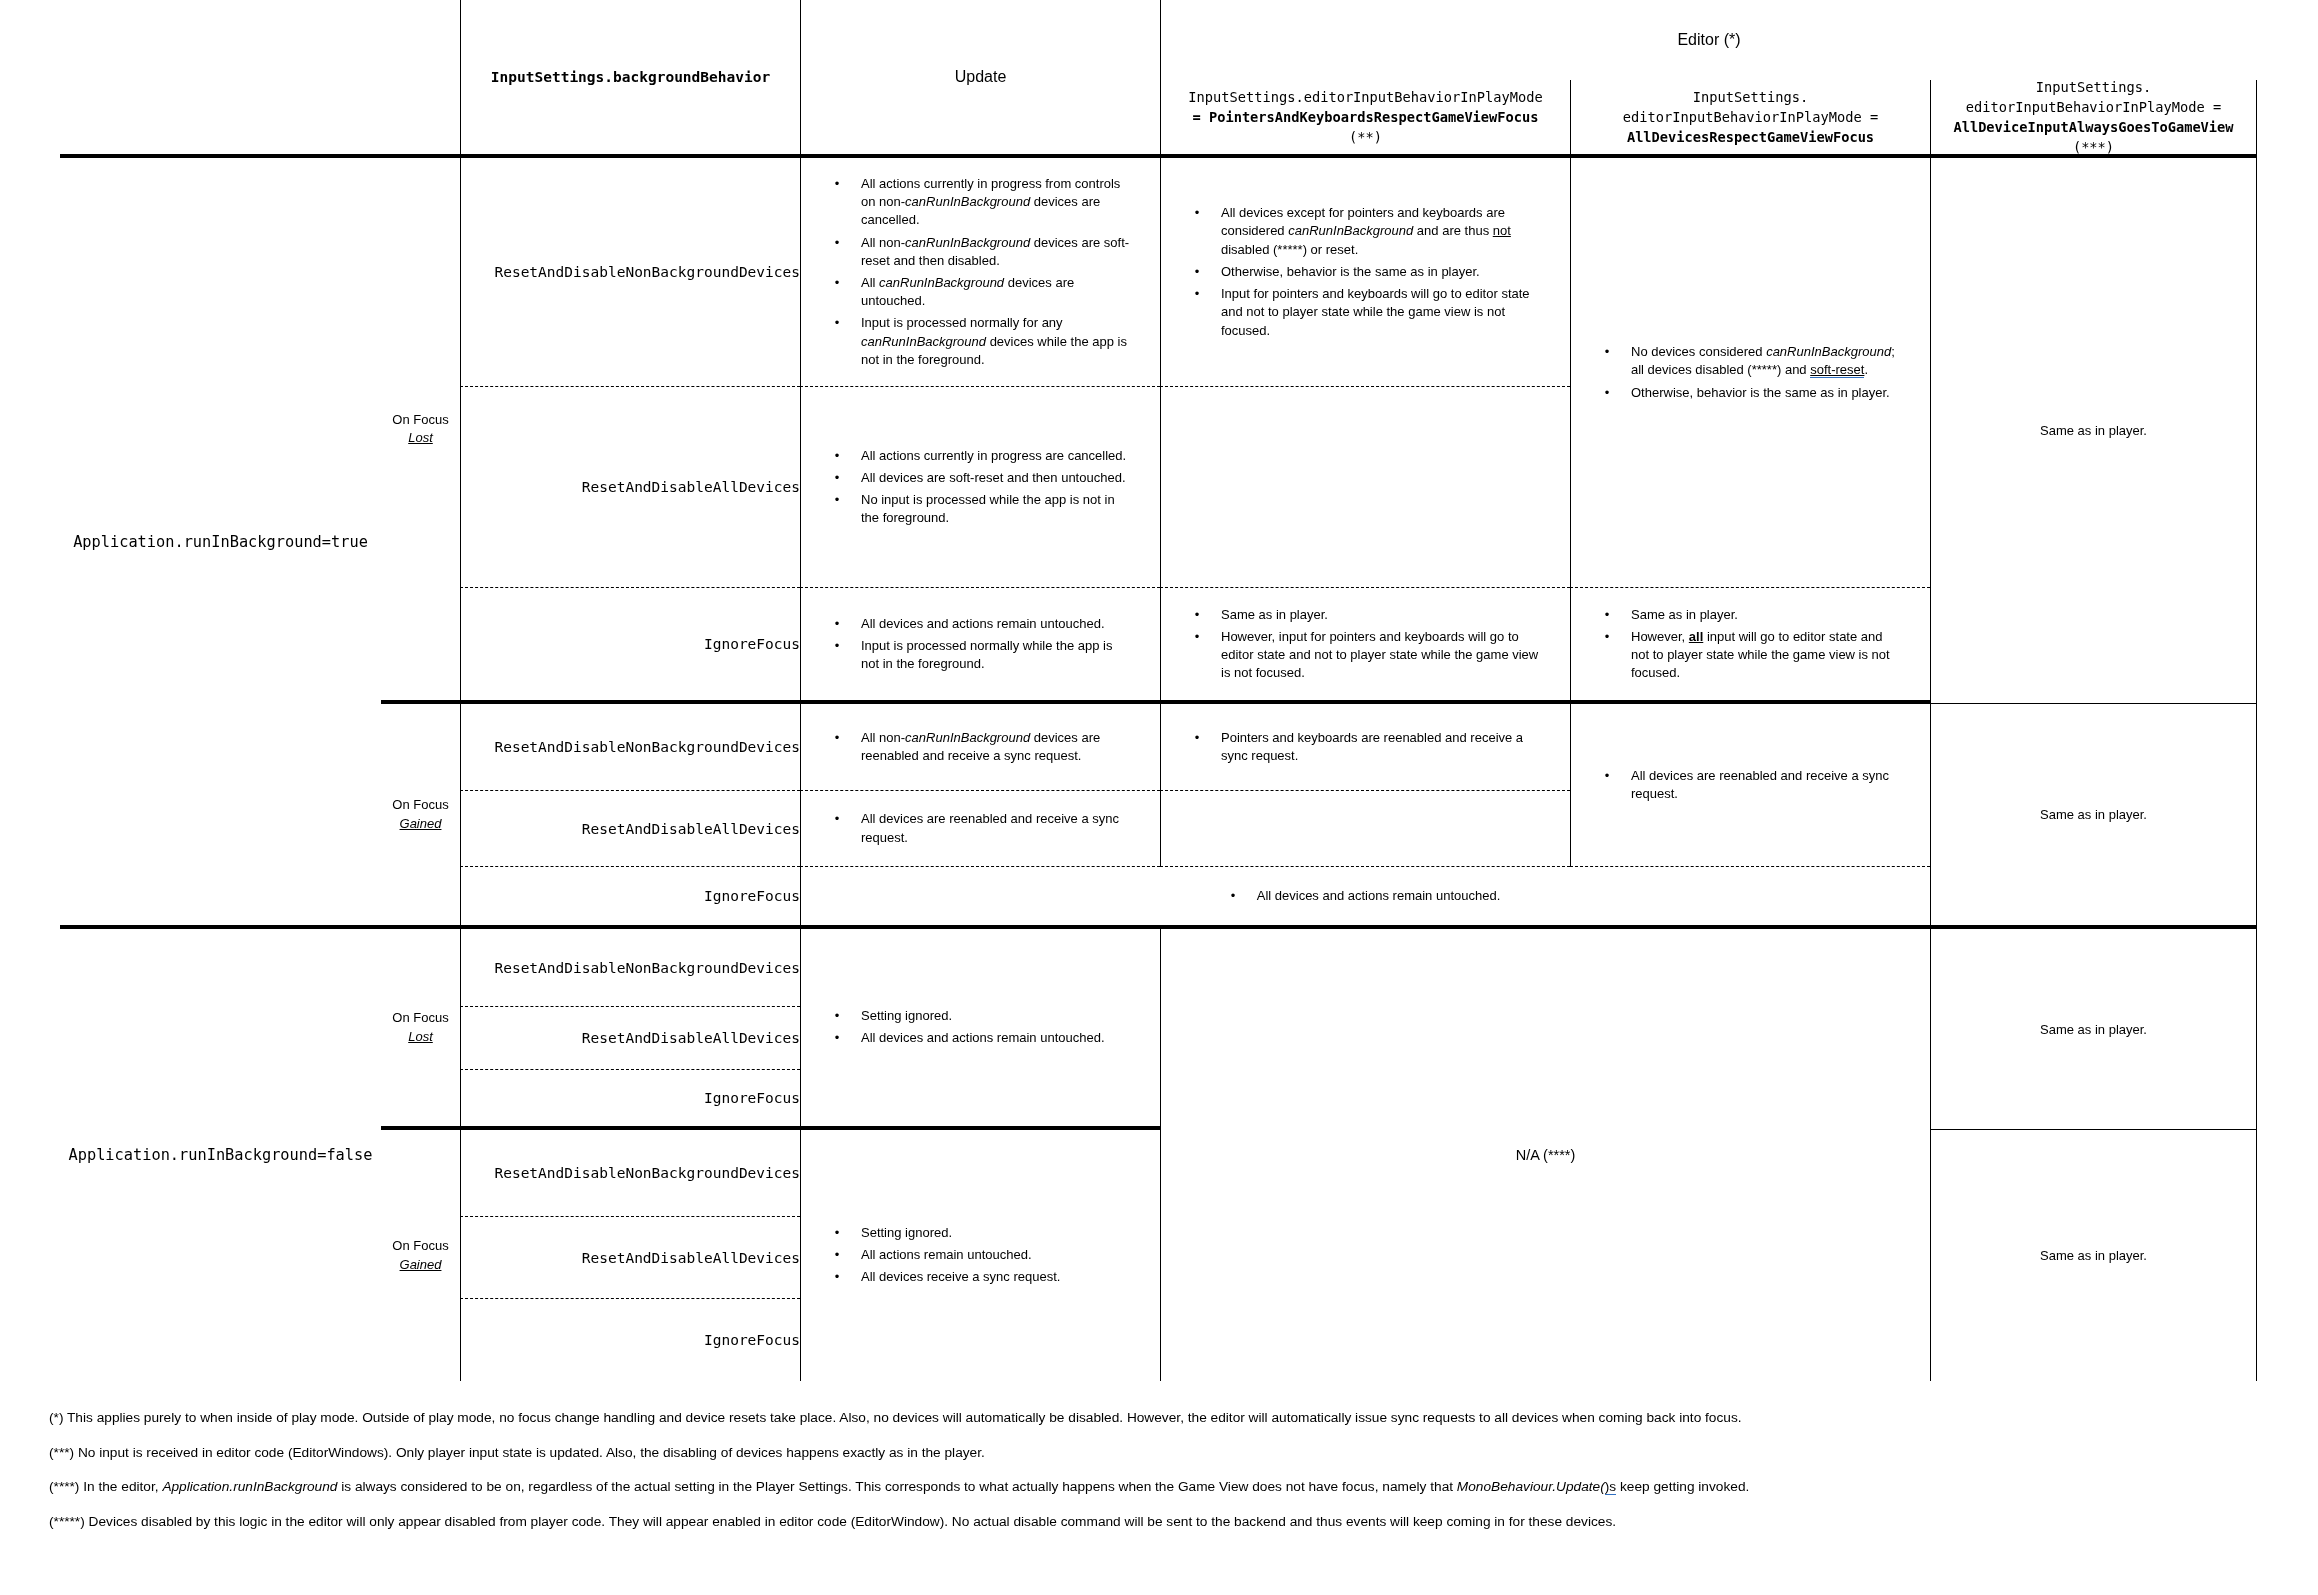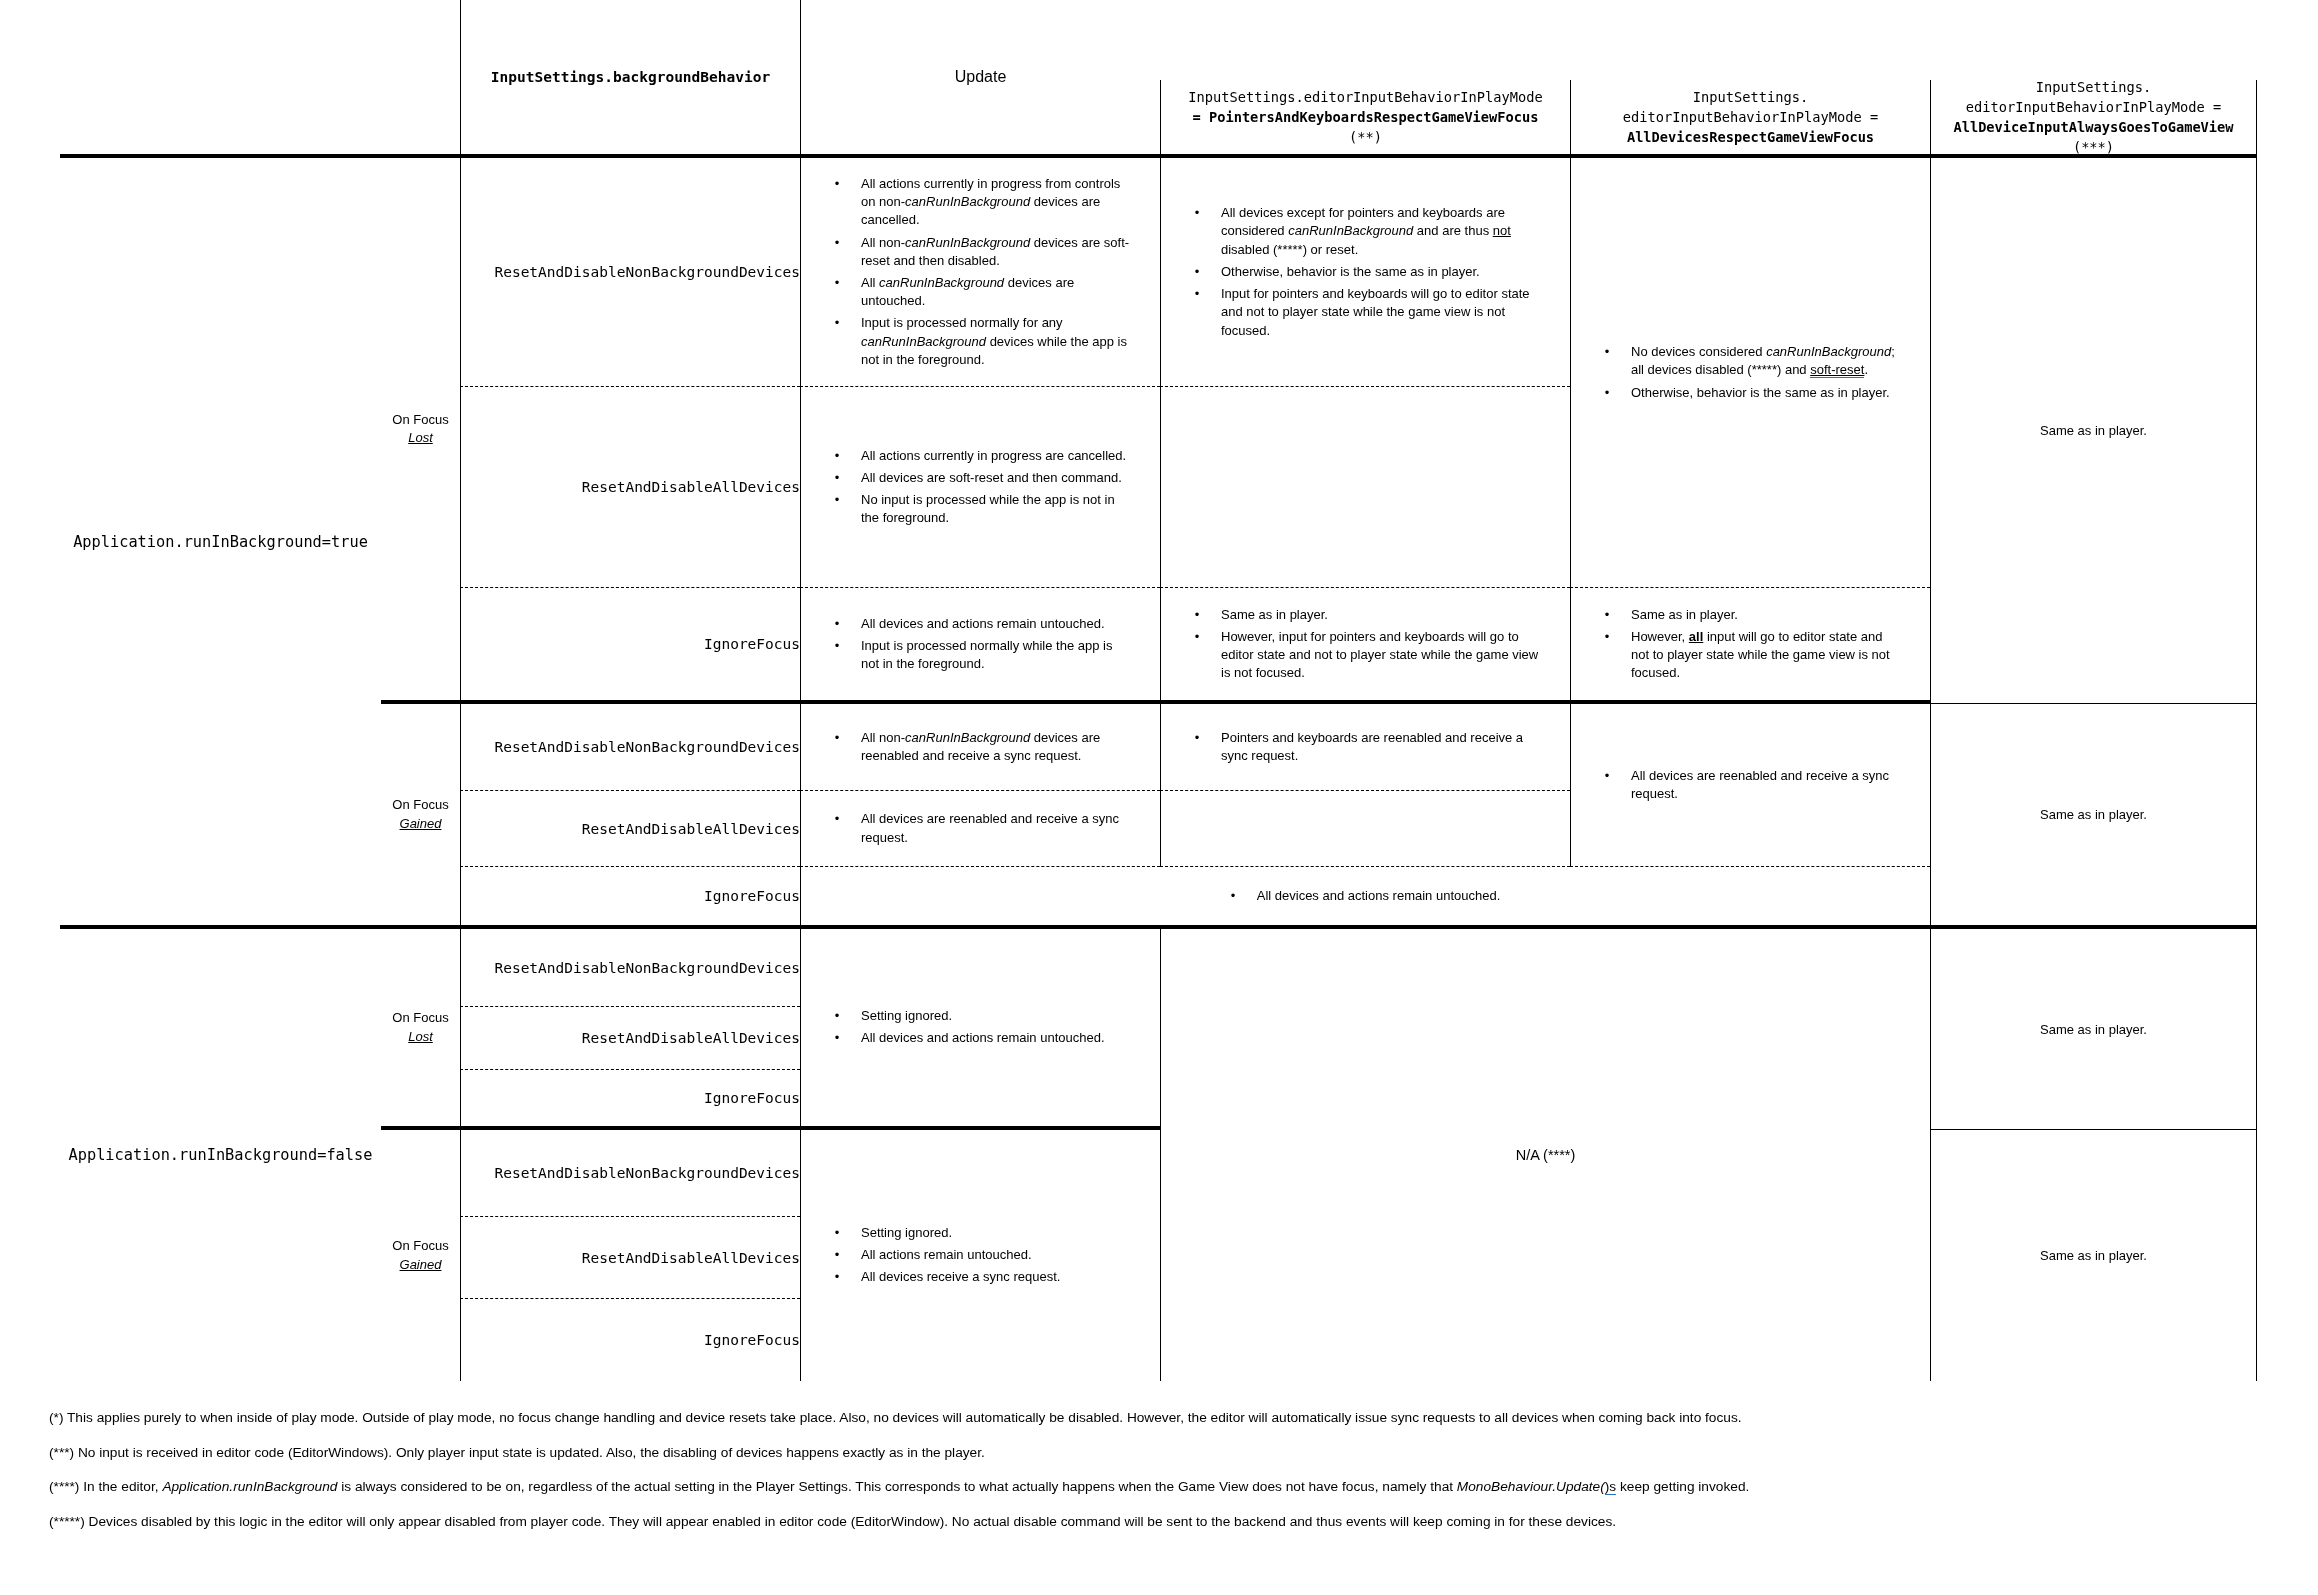--- a/index.html
+++ b/index.html
@@ -45,20 +45,23 @@
   .s-gw { border-bottom:1.5px solid #2f6fc1; }
   .footnotes { position:absolute; left:49px; top:1409px; width:2259px; }
   .footnotes p { margin:0 0 17.6px 0; font-size:13.7px; line-height:17px; white-space:nowrap; }
 </style>
 </head>
 <body>
 
 <div class="tbl">
 
   <div class="cell bb-thick" style="grid-area:1/1/3/3"></div>
+  <div class="cell bl center hdr-plain" style="grid-area:1/5/2/8">
+    <span>Editor (*)</span>
+  </div>
   <div class="cell bl bb-thick center mono hdr-mono-bold" style="grid-area:1/3/3/4">
     <span>InputSettings.backgroundBehavior</span>
   </div>
   <div class="cell bl bb-thick center hdr-plain" style="grid-area:1/4/3/5">
     <span>Update</span>
   </div>
   <div class="cell bl bb-thick center mono hdr-sub" style="grid-area:2/5/3/6">
     <div>InputSettings.editorInputBehaviorInPlayMode</div>
     <div class="bold">= PointersAndKeyboardsRespectGameViewFocus</div>
     <div>(**)</div>
@@ -139,21 +142,21 @@
     <ul class="bullets">
         <li><span>All actions currently in progress from controls on non-</span><span class="s-i">canRunInBackground</span><span> devices are cancelled.</span></li>
         <li><span>All non-</span><span class="s-i">canRunInBackground</span><span> devices are soft-reset and then disabled.</span></li>
         <li><span>All </span><span class="s-i">canRunInBackground</span><span> devices are untouched.</span></li>
         <li><span>Input is processed normally for any </span><span class="s-i">canRunInBackground</span><span> devices while the app is not in the foreground.</span></li>
       </ul>
   </div>
   <div class="cell bl bb-dash" style="grid-area:4/4/5/5">
     <ul class="bullets">
         <li><span>All actions currently in progress are cancelled.</span></li>
-        <li><span>All devices are soft-reset and then command.</span></li>
+        <li><span>All devices are soft-reset and then untouched.</span></li>
         <li><span>No input is processed while the app is not in the foreground.</span></li>
       </ul>
   </div>
   <div class="cell bl bb-thick" style="grid-area:5/4/6/5">
     <ul class="bullets">
         <li><span>All devices and actions remain untouched.</span></li>
         <li><span>Input is processed normally while the app is not in the foreground.</span></li>
       </ul>
   </div>
   <div class="cell bl bb-dash" style="grid-area:6/4/7/5">

